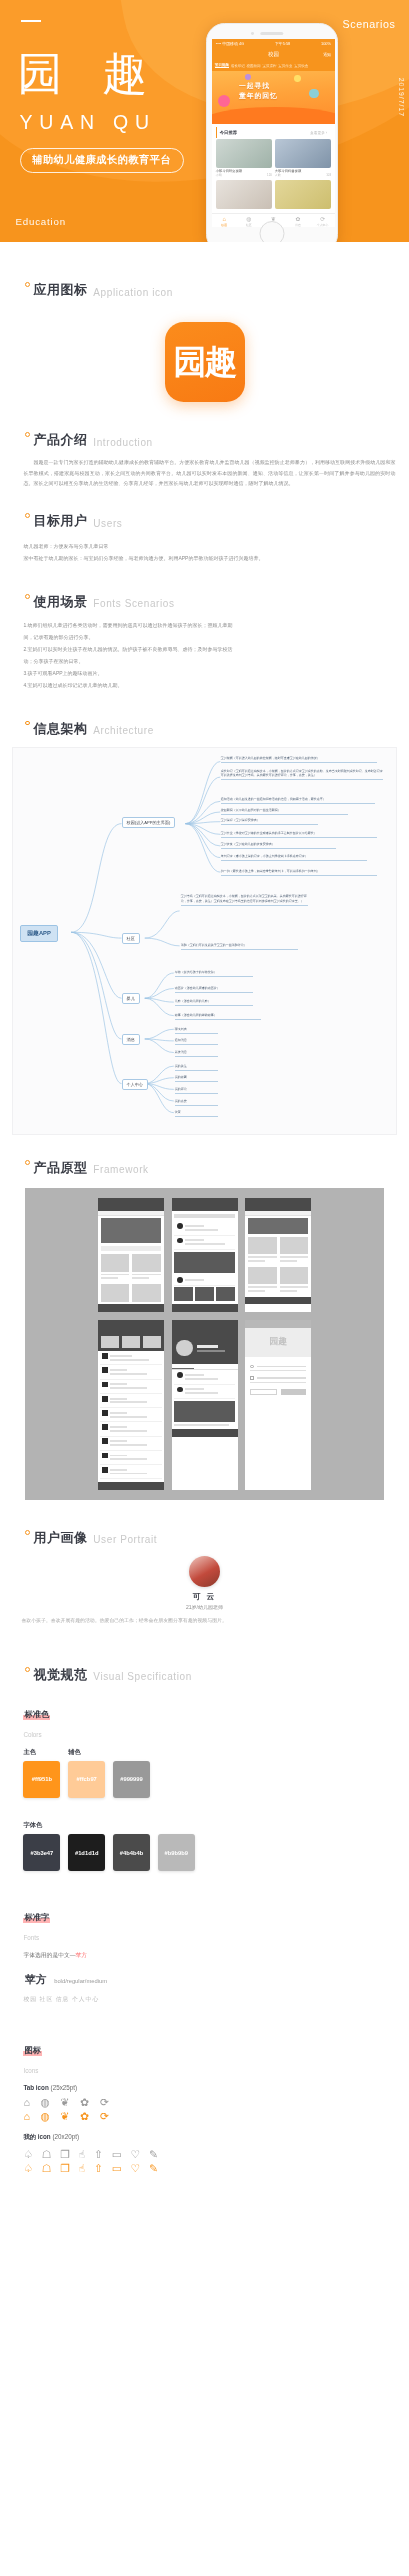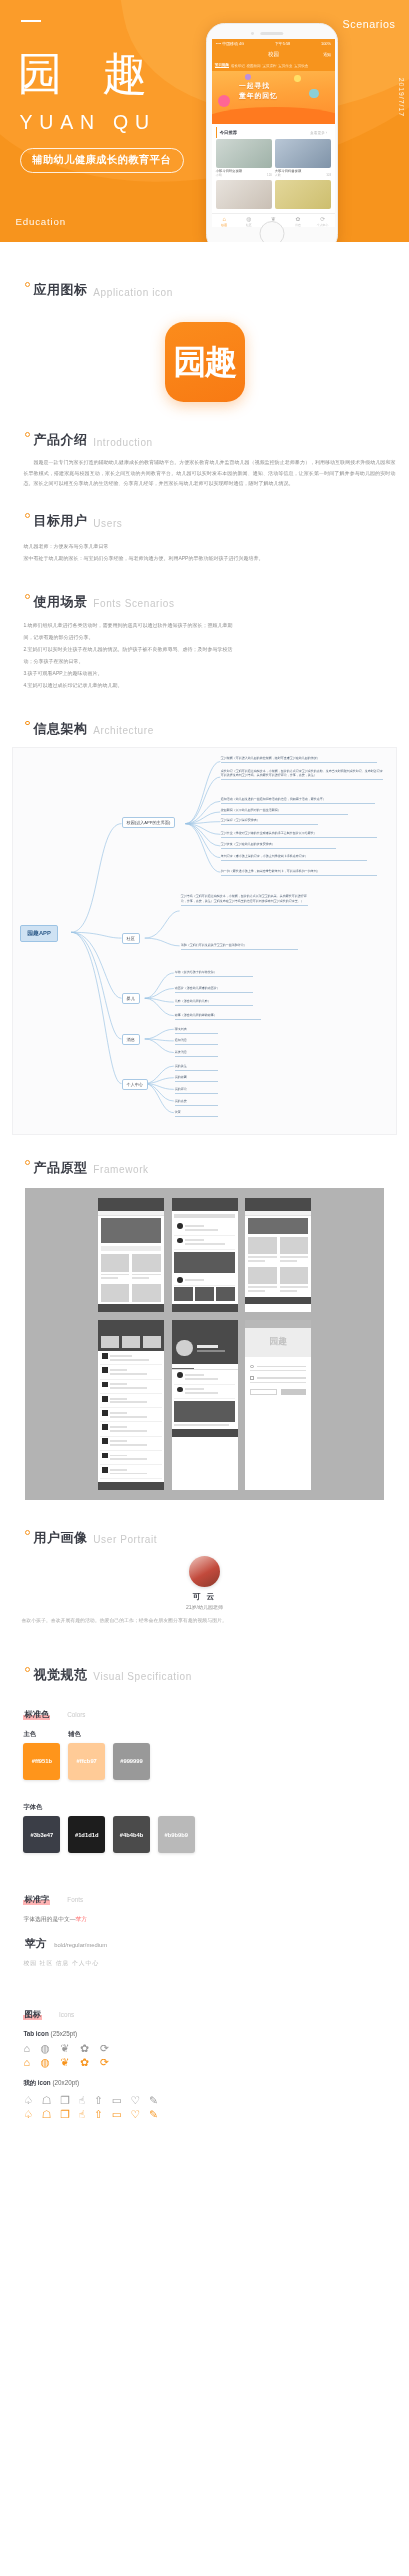--- a/index.html
+++ b/index.html
@@ -282,21 +282,21 @@
     box-shadow: 0 1px 3.9px rgba(0,0,0,.15);
   }
   .persona-avatar.a { background: linear-gradient(150deg,#e9d9cf 0%,#3b3028 60%,#6b5a4c 100%); }
   .persona-avatar.b { background: linear-gradient(150deg,#f0c8c0 0%,#c24a3c 55%,#8a3a2c 100%); }
   .persona-avatar.c { background: linear-gradient(150deg,#cfe6a8 0%,#4a4036 55%,#2b2520 100%); }
   .persona-name { font-size: 7.8px; font-weight: bold; color: #3b3e47; letter-spacing: 1.9px; }
   .persona-meta { font-size: 5px; color: #8c8c8c; margin-top: 1.9px; }
   .persona-desc { font-size: 4.9px; color: #a8a8a8; line-height: 1.9; margin-top: 5.8px; text-align: justify; }
 
   
-  .subhead { padding-left: 23.4px; margin-top: 1.9px; display: flex; align-items: baseline; gap: 17px; }
+  .subhead { padding-left: 23.4px; margin-top: 1.9px; display: flex; align-items: baseline; gap: 11px; flex-direction: column; }
   .subhead-cn {
     font-size: 8.3px; font-weight: bold; color: #3b3e47;
     background: linear-gradient(transparent 55%, #ffb3b3 55%);
     padding: 0 1px;
   }
   .subhead-en { font-size: 6.3px; color: #c9c9c9; }
   .swatch-label { font-size: 6.3px; font-weight: bold; color: #3b3e47; }
   .swatch {
     width: 37px; height: 37px; border-radius: 2.9px;
     display: flex; align-items: center; justify-content: center;

